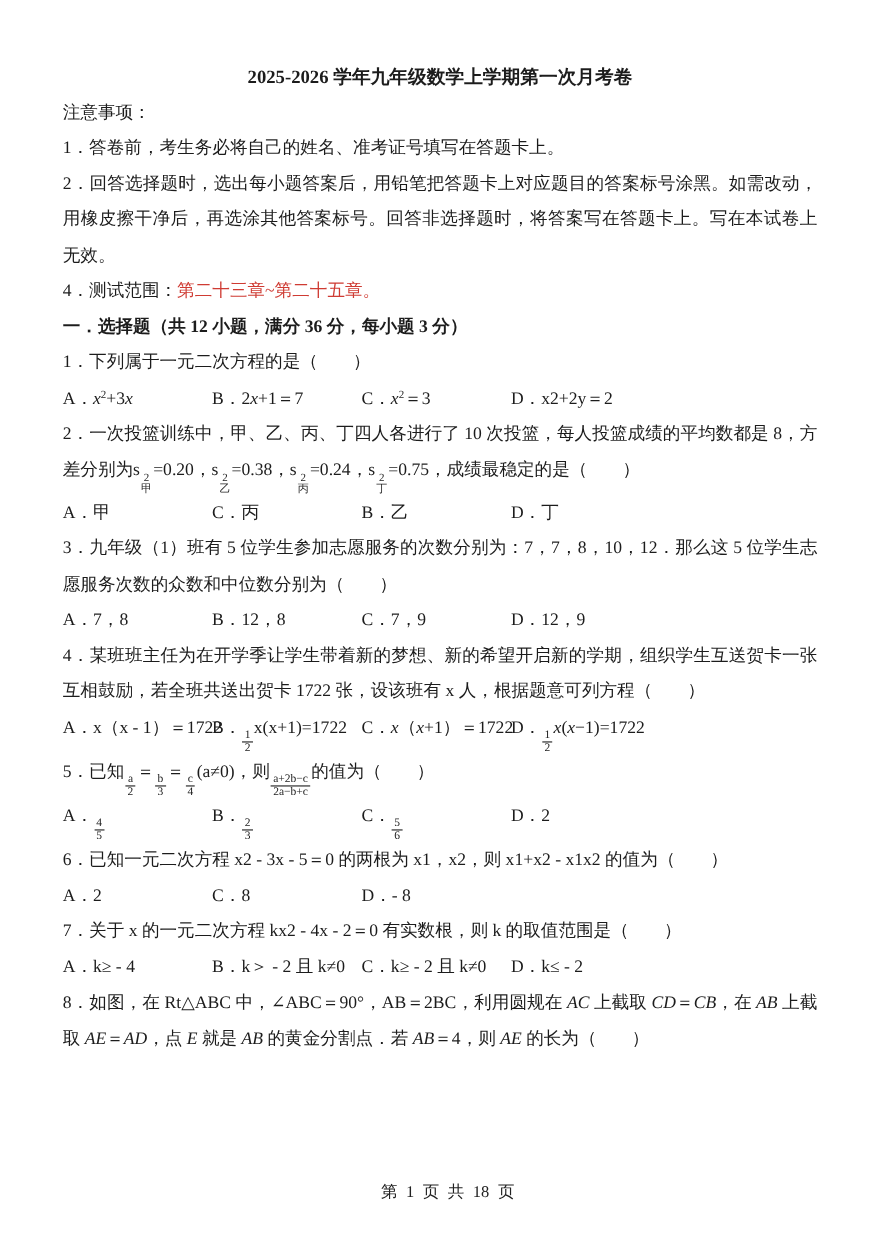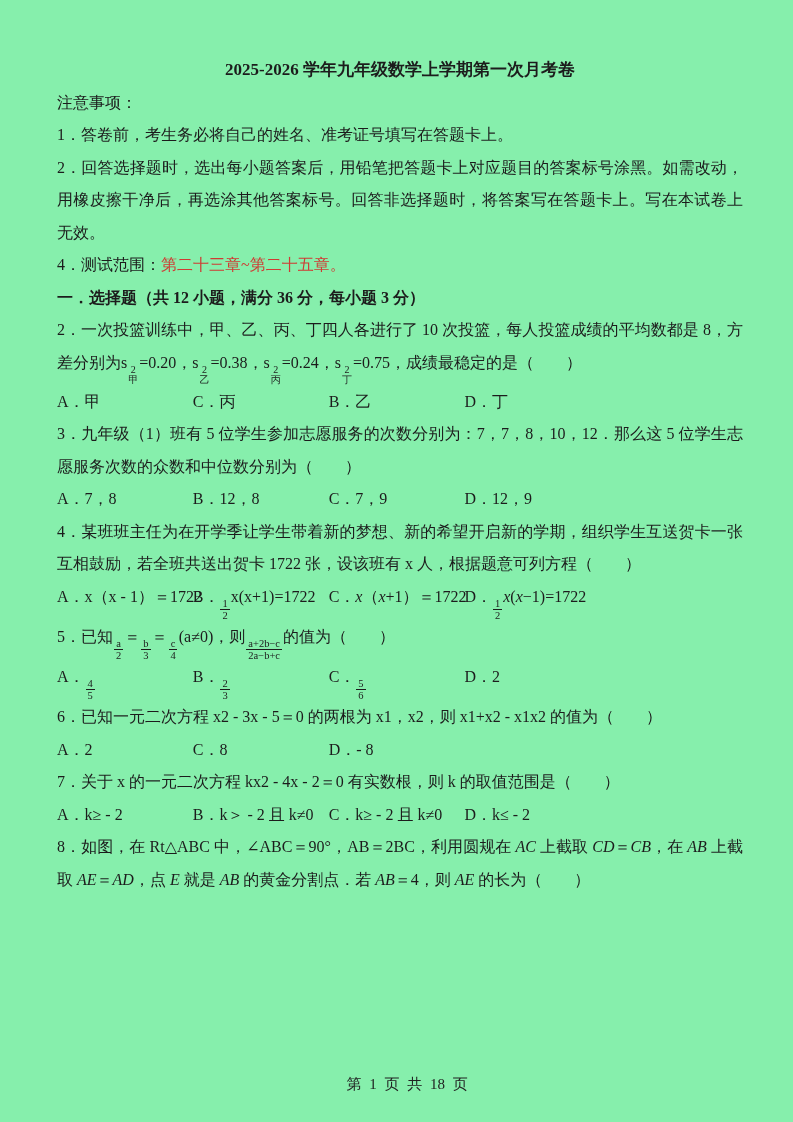--- a/index.html
+++ b/index.html
@@ -1,20 +1,20 @@
 <!DOCTYPE html>
 <html><head>
 <meta charset="utf-8">
 <style>
   html,body{margin:0;padding:0;background:#e8e8e8;}
   .page{
     position:relative;
     width:793px;height:1122px;
     margin:0 auto;
-    background:#86efac;
+    background:#ffffff;
     box-sizing:border-box;
     padding:54px 50px 0 57px;
     font-family:"Liberation Serif","DejaVu Serif",serif;
     font-size:16px;
     line-height:32.5px;
     color:#1c1c1c;
     overflow:hidden;
   }
   .title{font-size:17px;font-weight:700;text-align:center;margin:0;}
   .subtitle{font-weight:700;text-align:center;}
@@ -40,20 +40,29 @@
 
   <h1 class="title">2025-2026 学年九年级数学上学期第一次月考卷</h1>
 
   <div class="para">注意事项：</div>
   <div class="para">1．答卷前，考生务必将自己的姓名、准考证号填写在答题卡上。</div>
   <div class="para">2．回答选择题时，选出每小题答案后，用铅笔把答题卡上对应题目的答案标号涂黑。如需改动，用橡皮擦干净后，再选涂其他答案标号。回答非选择题时，将答案写在答题卡上。写在本试卷上无效。</div>
   <div class="para"><span>4．测试范围：</span><span style="color: rgb(207, 59, 51);">第二十三章~第二十五章。</span></div>
 
   <div class="para heading">一．选择题（共 12 小题，满分 36 分，每小题 3 分）</div>
 
+  <div>
+    <div class="para">1．下列属于一元二次方程的是（　　）</div>
+    <div class="options">
+      <span class="opt">A．<i>x</i><sup>2</sup>+3<i>x</i></span>
+      <span class="opt">B．2<i>x</i>+1＝7</span>
+      <span class="opt">C．<i>x</i><sup>2</sup>＝3</span>
+      <span class="opt">D．x2+2y＝2</span>
+    </div>
+  </div>
 
   <div>
     <div class="para">2．一次投篮训练中，甲、乙、丙、丁四人各进行了 10 次投篮，每人投篮成绩的平均数都是 8，方差分别为s<span class="stack">
           <span>2</span>
           <span>甲</span>
         </span>=0.20，s<span class="stack">
           <span>2</span>
           <span>乙</span>
         </span>=0.38，s<span class="stack">
           <span>2</span>
@@ -132,21 +141,21 @@
     <div class="options">
       <span class="opt">A．2</span>
       <span class="opt">C．8</span>
       <span class="opt">D．- 8</span>
     </div>
   </div>
 
   <div>
     <div class="para">7．关于 x 的一元二次方程 kx2 - 4x - 2＝0 有实数根，则 k 的取值范围是（　　）</div>
     <div class="options">
-      <span class="opt">A．k≥ - 2</span>
+      <span class="opt">A．k≥ - 4</span>
       <span class="opt">B．k＞ - 2 且 k≠0</span>
       <span class="opt">C．k≥ - 2 且 k≠0</span>
       <span class="opt">D．k≤ - 2</span>
     </div>
   </div>
 
   <div>
     <div class="para">8．如图，在 Rt△ABC 中，∠ABC＝90°，AB＝2BC，利用圆规在 <i>AC</i> 上截取 <i>CD</i>＝<i>CB</i>，在 <i>AB</i> 上截取 <i>AE</i>＝<i>AD</i>，点 <i>E</i> 就是 <i>AB</i> 的黄金分割点．若 <i>AB</i>＝4，则 <i>AE</i> 的长为（　　）</div>
   </div>
 

